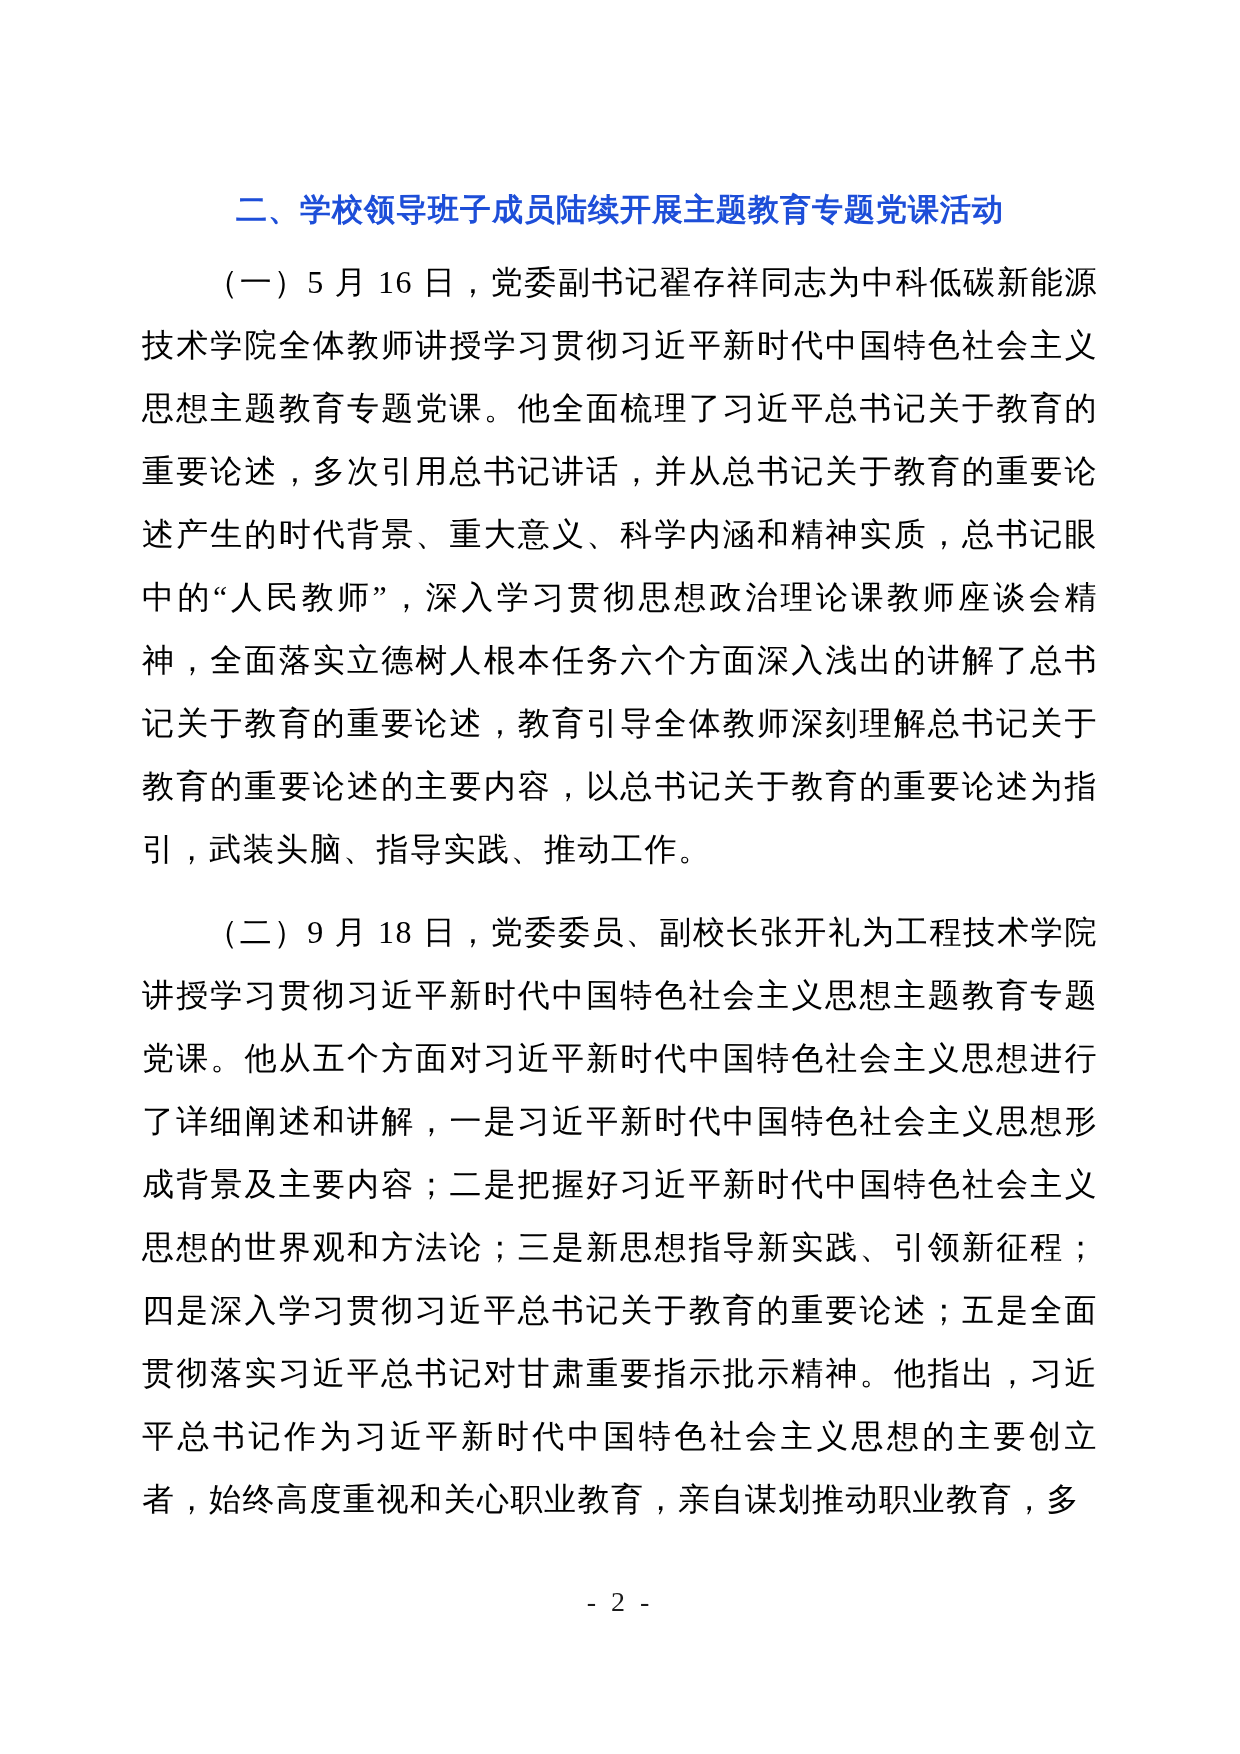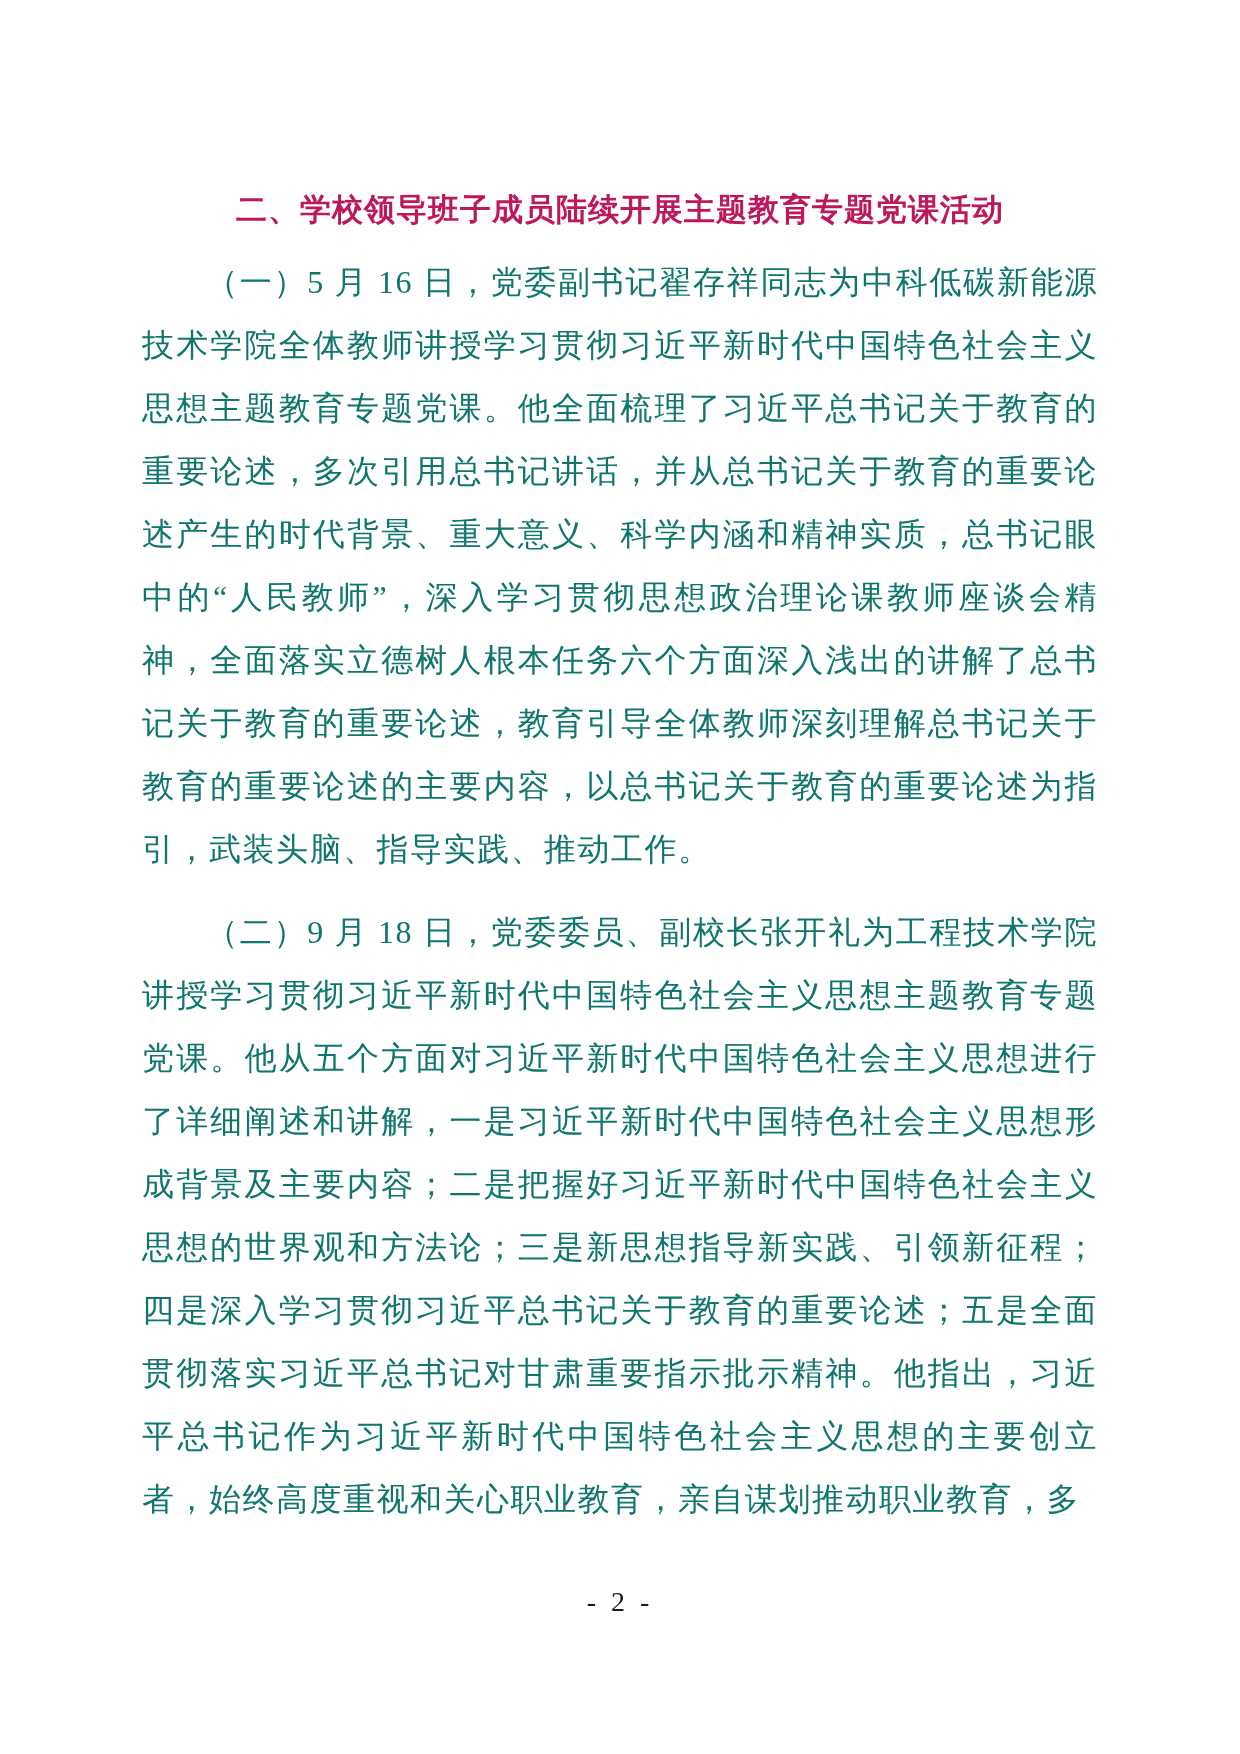--- a/index.html
+++ b/index.html
@@ -20,32 +20,32 @@
     color: #1f1f1f;
   }
   .doc-title {
     margin: 0 0 10px 0;
     font-family: "Liberation Sans", sans-serif;
     font-weight: 700;
     font-size: 31px;
     line-height: 63px;
     letter-spacing: 1px;
     text-align: center;
-    color: #be185d;
+    color: #1d4ed8;
     white-space: nowrap;
   }
   .body-para {
     margin: 0 0 20px 0;
     font-size: 32px;
     line-height: 63px;
     letter-spacing: 1.5px;
     text-align: justify;
     text-indent: 2em;
     word-break: break-all;
-    color: #0f766e;
+    color: #000000;
   }
   .page-footer {
     position: absolute;
     top: 1586px;
     left: 0;
     width: 1240px;
     text-align: center;
     font-family: "Liberation Serif", serif;
     font-size: 28px;
     letter-spacing: 4px;

